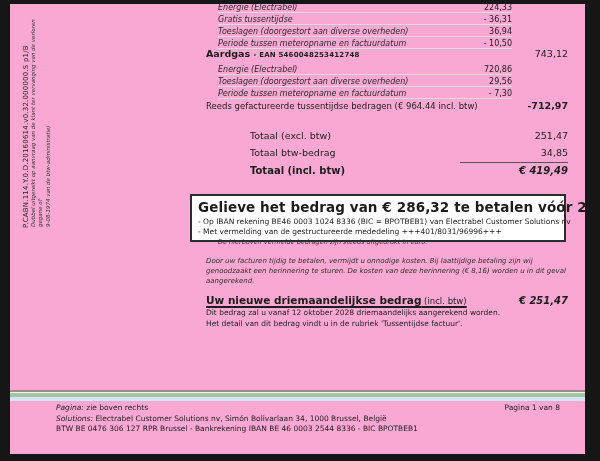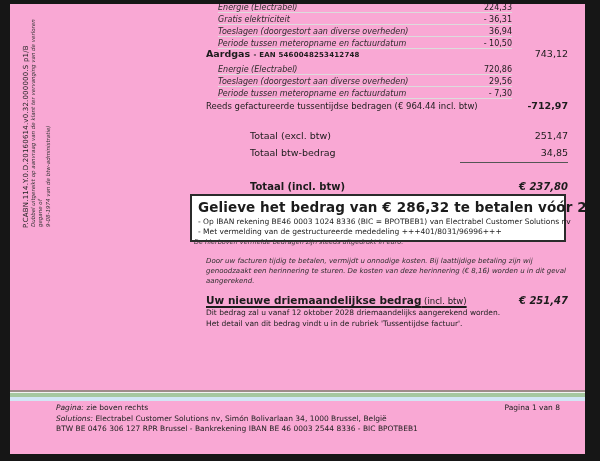--- a/index.html
+++ b/index.html
@@ -88,21 +88,21 @@
     <div class="code">P.CABN.114.Y.0.D.20160614.v0.32.000000.S p1/B</div>
     <div class="note">Dubbel uitgereikt op aanvraag van de klant ter vervanging van de verloren gegane of</div>
     <div class="note">9-08-1974 van de btw-administratie)</div>
   </div>
 
   <div class="subrow" style="top:-4px;">
     <span class="lbl">Energie (Electrabel)</span>
     <span class="val">224,33</span>
   </div>
   <div class="subrow" style="top:8px;">
-    <span class="lbl">Gratis elektriciteit</span>
+    <span class="lbl">Gratis tussentijdse</span>
     <span class="val">- 36,31</span>
   </div>
   <div class="subrow" style="top:20px;">
     <span class="lbl">Toeslagen (doorgestort aan diverse overheden)</span>
     <span class="val">36,94</span>
   </div>
   <div class="subrow" style="top:32px;">
     <span class="lbl">Periode tussen meteropname en factuurdatum</span>
     <span class="val">- 10,50</span>
   </div>
@@ -132,32 +132,32 @@
 
   <div class="totrow" style="top:126px;">
     <span class="lbl">Totaal (excl. btw)</span>
     <span class="val">251,47</span>
   </div>
   <div class="totrow" style="top:143px;">
     <span class="lbl">Totaal btw-bedrag</span>
     <span class="val">34,85</span>
   </div>
   <div class="tot-underline" style="top:158px;"></div>
-  <div class="totrow grand" style="top:177px;">
+  <div class="totrow grand" style="top:161px;">
     <span class="lbl">Totaal (incl. btw)</span>
-    <span class="val">€ 237,80</span>
+    <span class="val">€ 419,49</span>
   </div>
 
   <div class="paybox">
     <div class="title">Gelieve het bedrag van € 286,32  te betalen vóór 26 oktober 2025</div>
     <div class="ln">- Op IBAN rekening BE46 0003 1024 8336 (BIC = BPOTBEB1) van Electrabel Customer Solutions nv</div>
     <div class="ln">- Met vermelding van de gestructureerde mededeling +++401/8031/96996+++</div>
   </div>
 
-  <div class="abs euro-note" style="left:184px;top:234px;">De hierboven vermelde bedragen zijn steeds uitgedrukt in euro.</div>
+  <div class="abs euro-note" style="left:208px;top:234px;">De hierboven vermelde bedragen zijn steeds uitgedrukt in euro.</div>
 
   <div class="abs para" style="left:196px;top:252px;width:362px;">Door uw facturen tijdig te betalen, vermijdt u onnodige kosten. Bij laattijdige betaling zijn wij genoodzaakt een herinnering te sturen. De kosten van deze herinnering (€ 8,16) worden u in dit geval aangerekend.</div>
 
   <div class="newamt" style="top:285px;">
     <span class="lblwrap"><span class="l1">Uw nieuwe driemaandelijkse bedrag</span><span class="l2"> (incl. btw)</span></span>
     <span class="val">€ 251,47</span>
   </div>
   <div class="abs note-sm" style="left:196px;top:303px;">Dit bedrag zal u vanaf 12 oktober 2028 driemaandelijks aangerekend worden.</div>
   <div class="abs note-sm" style="left:196px;top:314px;">Het detail van dit bedrag vindt u in de rubriek 'Tussentijdse factuur'.</div>
 

